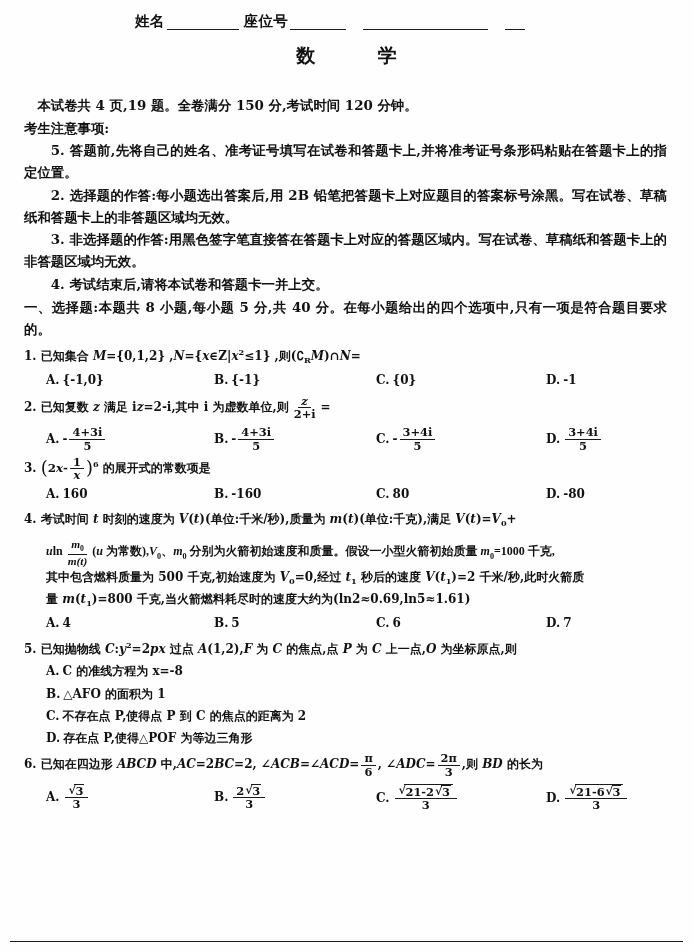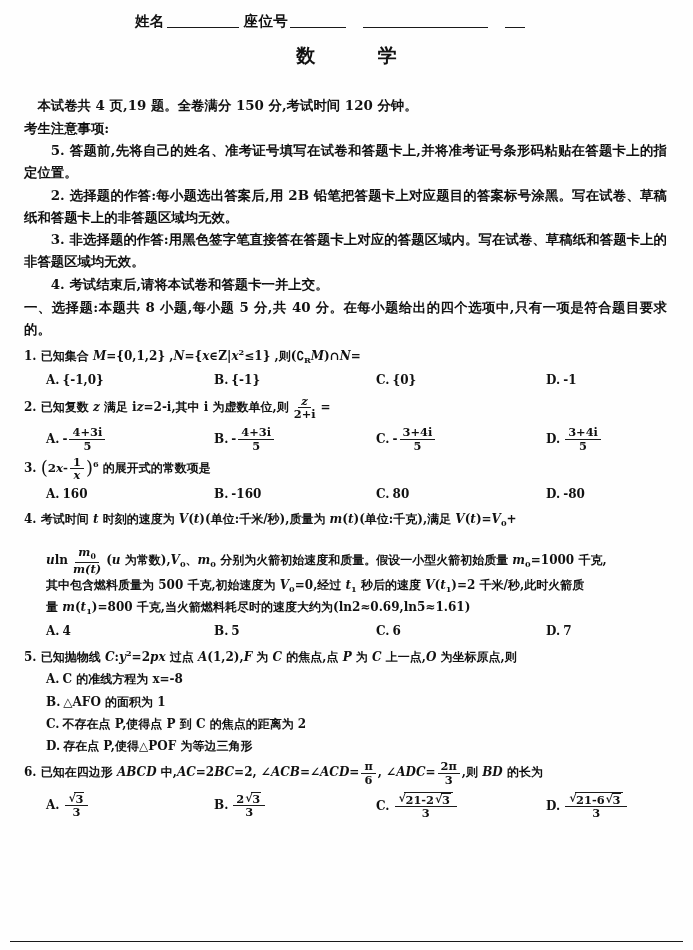--- a/index.html
+++ b/index.html
@@ -15,21 +15,21 @@
   .page{
     position:relative;
     width:693px;height:950px;
     box-sizing:border-box;
     padding:0;
   }
 
   
   .hdr-line{
     display:flex;
-    align-items:center;
+    align-items:flex-end;
     padding-left:135px;
     padding-top:12px;
     font-size:14.5px;
     font-weight:700;
     letter-spacing:.3px;
   }
   .hdr-lbl{white-space:nowrap;}
   .rule{
     display:inline-block;
     border-bottom:1.6px solid #1a1a1a;
@@ -280,21 +280,21 @@
             <span>-80</span>
           </span>
       </div>
     </div>
 
     <div class="q tight">
       <span class="stem">
         <span>4.</span>
         <span>考试时间 </span><span class="it">t</span><span> 时刻的速度为 </span><span class="it">V</span><span>(</span><span class="it">t</span><span>)(单位:千米/秒),质量为 </span><span class="it">m</span><span>(</span><span class="it">t</span><span>)(单位:千克),满足 </span><span class="it">V</span><span>(</span><span class="it">t</span><span>)=</span><span class="it">V</span><span class="sub">0</span><span>+</span>
       </span>
-      <div style="padding-left:22px;margin-top:16px;">
+      <div style="padding-left:22px;margin-top:8px;font-family:Liberation Serif, serif;">
         <span class="it">u</span><span>ln</span><span class="frac">
             <span class="num"><span class="it">m</span><span class="sub">0</span></span>
             <span class="den"><span class="it">m</span><span class="it">(t)</span></span>
           </span><span>(</span><span class="it">u</span><span> 为常数),</span><span class="it">V</span><span class="sub">0</span><span>、</span><span class="it">m</span><span class="sub">0</span><span> 分别为火箭初始速度和质量。假设一小型火箭初始质量 </span><span class="it">m</span><span class="sub">0</span><span>=1000 千克,</span>
       </div>
       <div style="padding-left:22px;">
         <span>其中包含燃料质量为 500 千克,初始速度为 </span><span class="it">V</span><span class="sub">0</span><span>=0,经过 </span><span class="it">t</span><span class="sub">1</span><span> 秒后的速度 </span><span class="it">V</span><span>(</span><span class="it">t</span><span class="sub">1</span><span>)=2 千米/秒,此时火箭质</span>
       </div>
       <div style="padding-left:22px;">
         <span>量 </span><span class="it">m</span><span>(</span><span class="it">t</span><span class="sub">1</span><span>)=800 千克,当火箭燃料耗尽时的速度大约为(ln2≈0.69,ln5≈1.61)</span>

